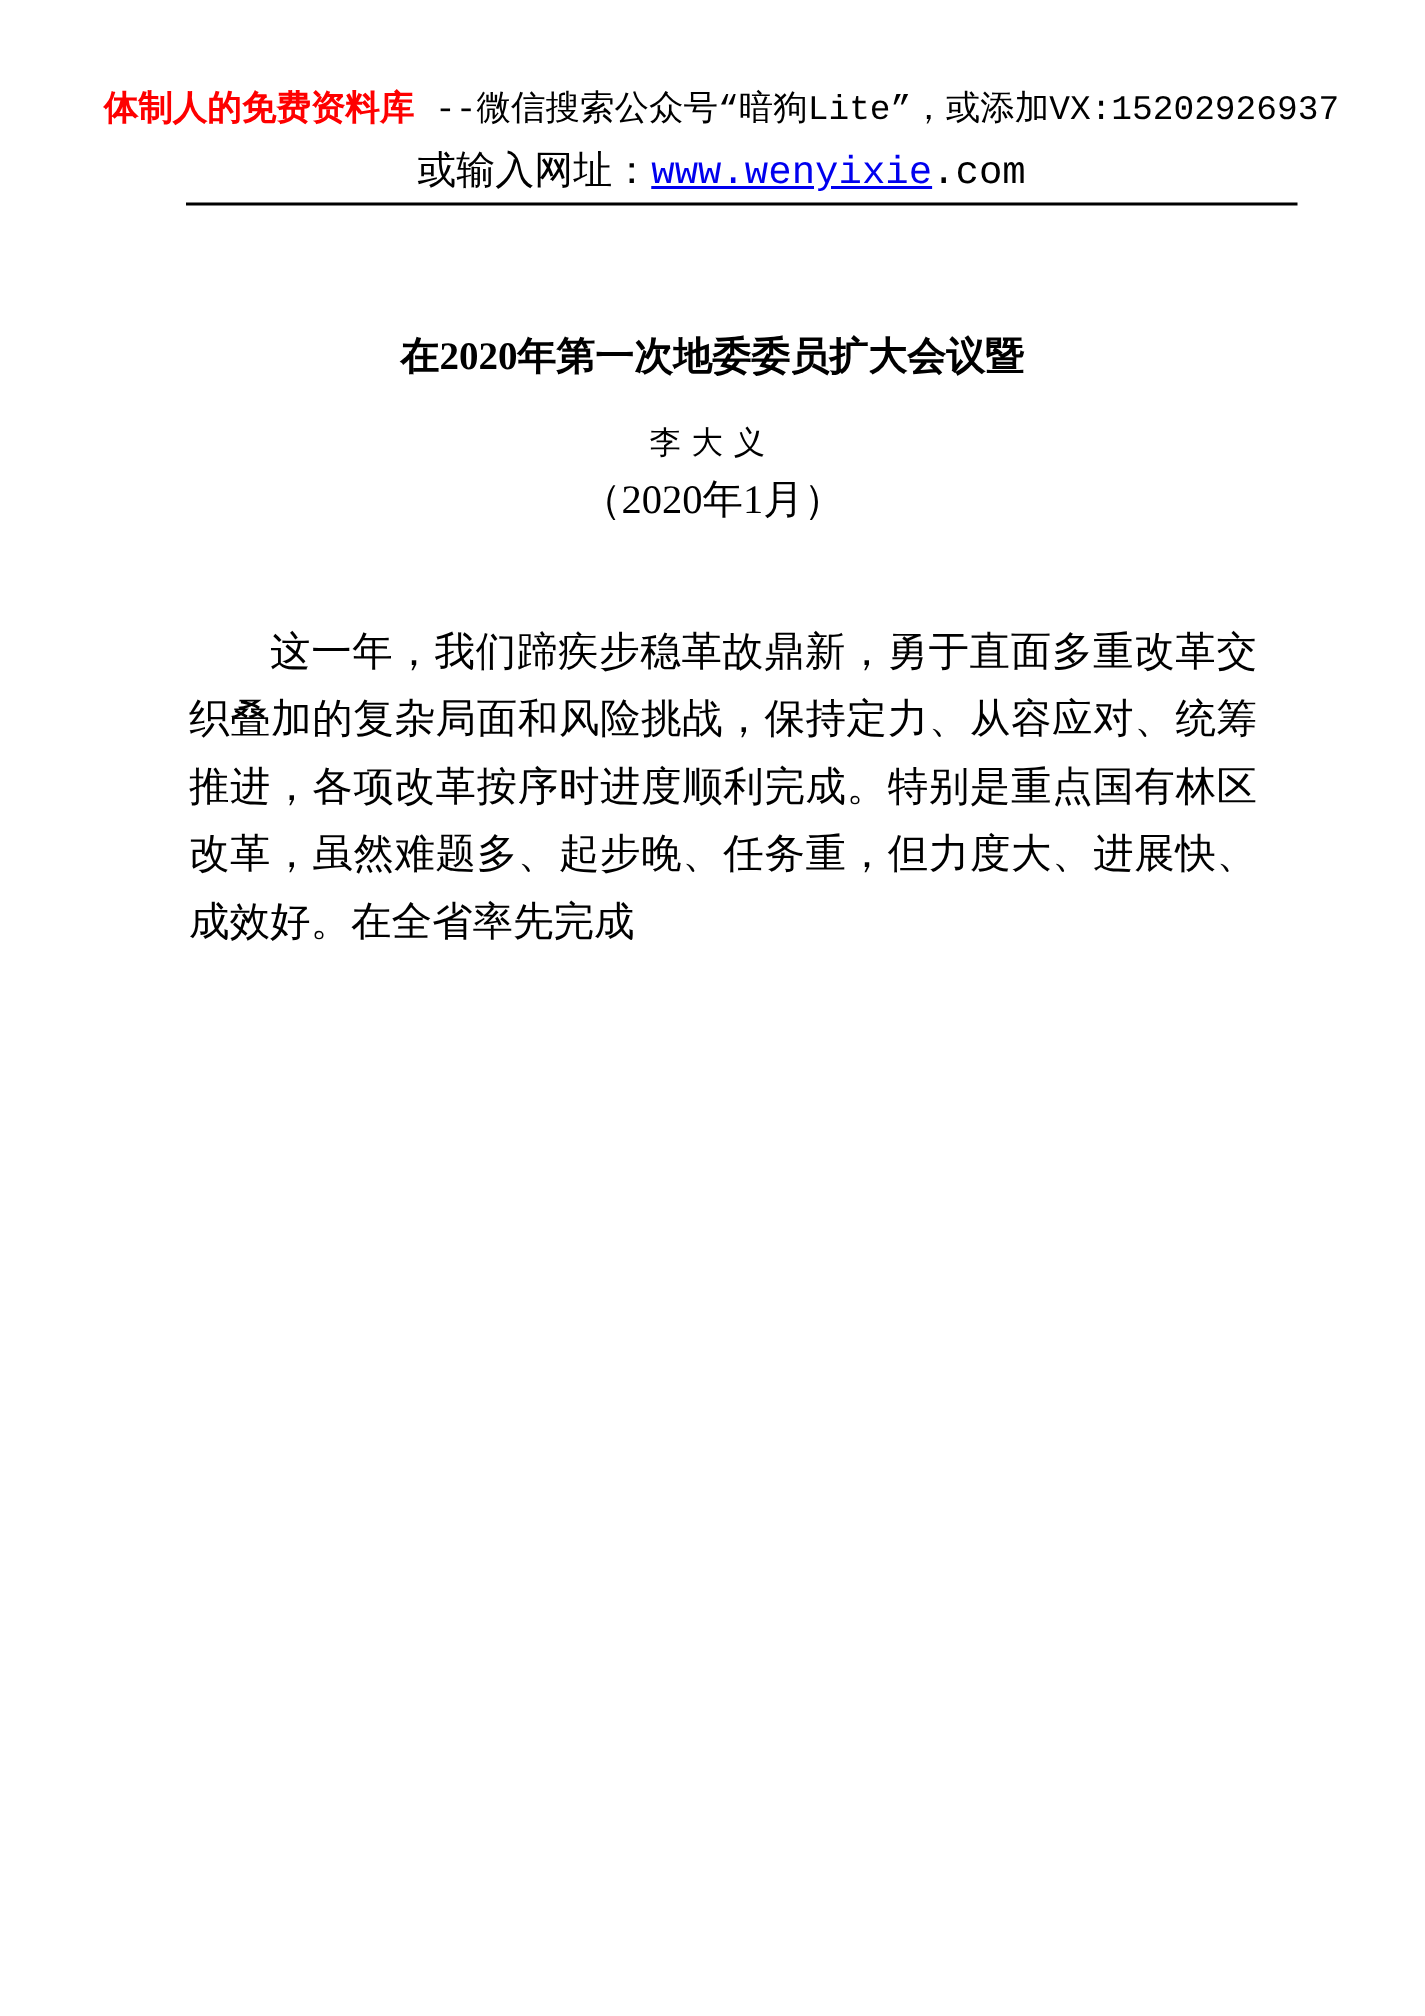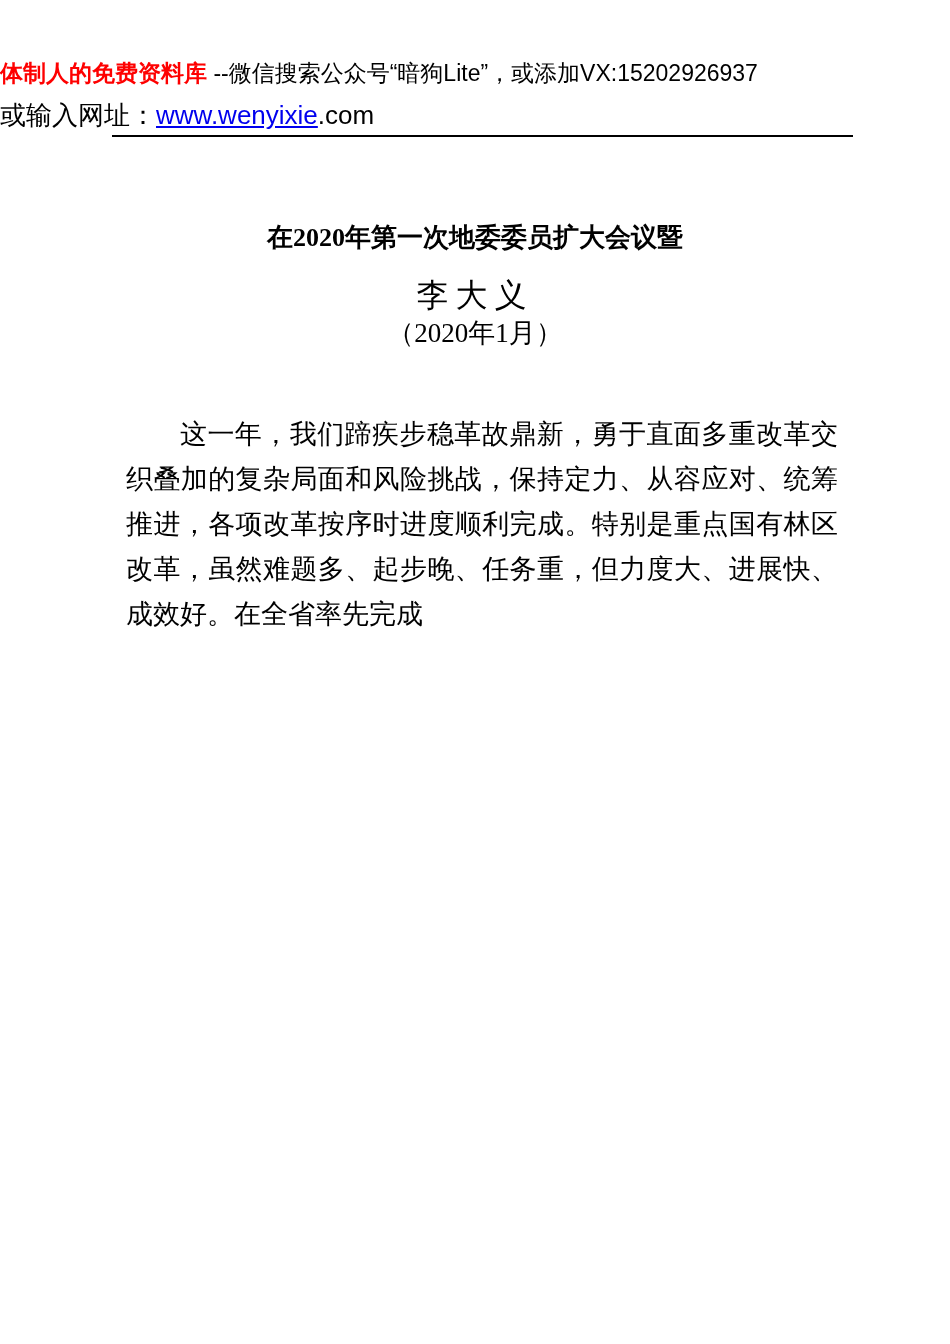--- a/index.html
+++ b/index.html
@@ -18,21 +18,23 @@
     position:relative;
     width:950px;
     height:1344px;
     background:var(--page-bg);
     margin:0 auto;
     overflow:hidden;
   }
   
   .doc-header{
     padding-top:58px;
-    font-family:Liberation Sans, sans-serif;
+    text-align:center;
+    font-family:Liberation Mono, monospace;
+    padding-left:12px;
   }
   .header-line1{
     font-size:23px;
     line-height:30px;
     white-space:nowrap;
   }
   .header-brand{
     color:var(--brand-red);
     font-weight:bold;
   }
@@ -62,21 +64,21 @@
     margin-top:74px;
     text-align:center;
     font-weight:bold;
     font-size:26px;
     line-height:53px;
     font-family:"Liberation Serif","DejaVu Serif",serif;
   }
   .doc-author{
     margin-top:14px;
     text-align:center;
-    font-size:32px;
+    font-size:21px;
     line-height:34px;
     letter-spacing:7px;
   }
   .doc-date{
     margin-top:4px;
     text-align:center;
     font-size:27px;
     line-height:34px;
   }
   .doc-content{

